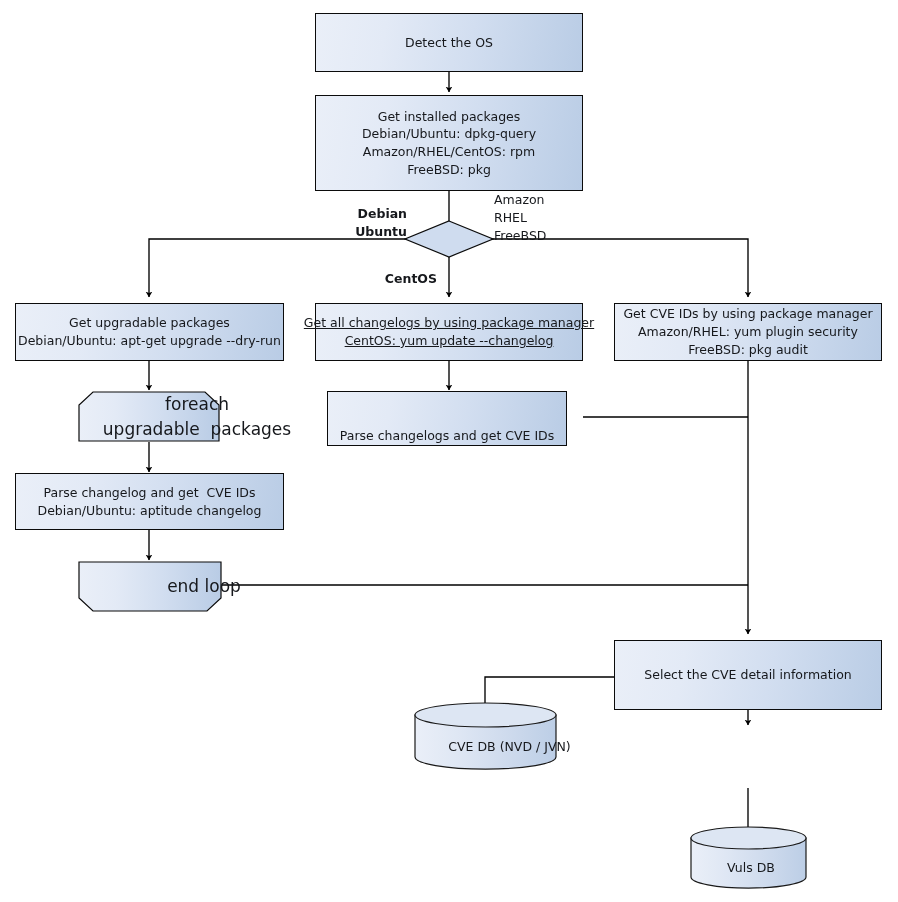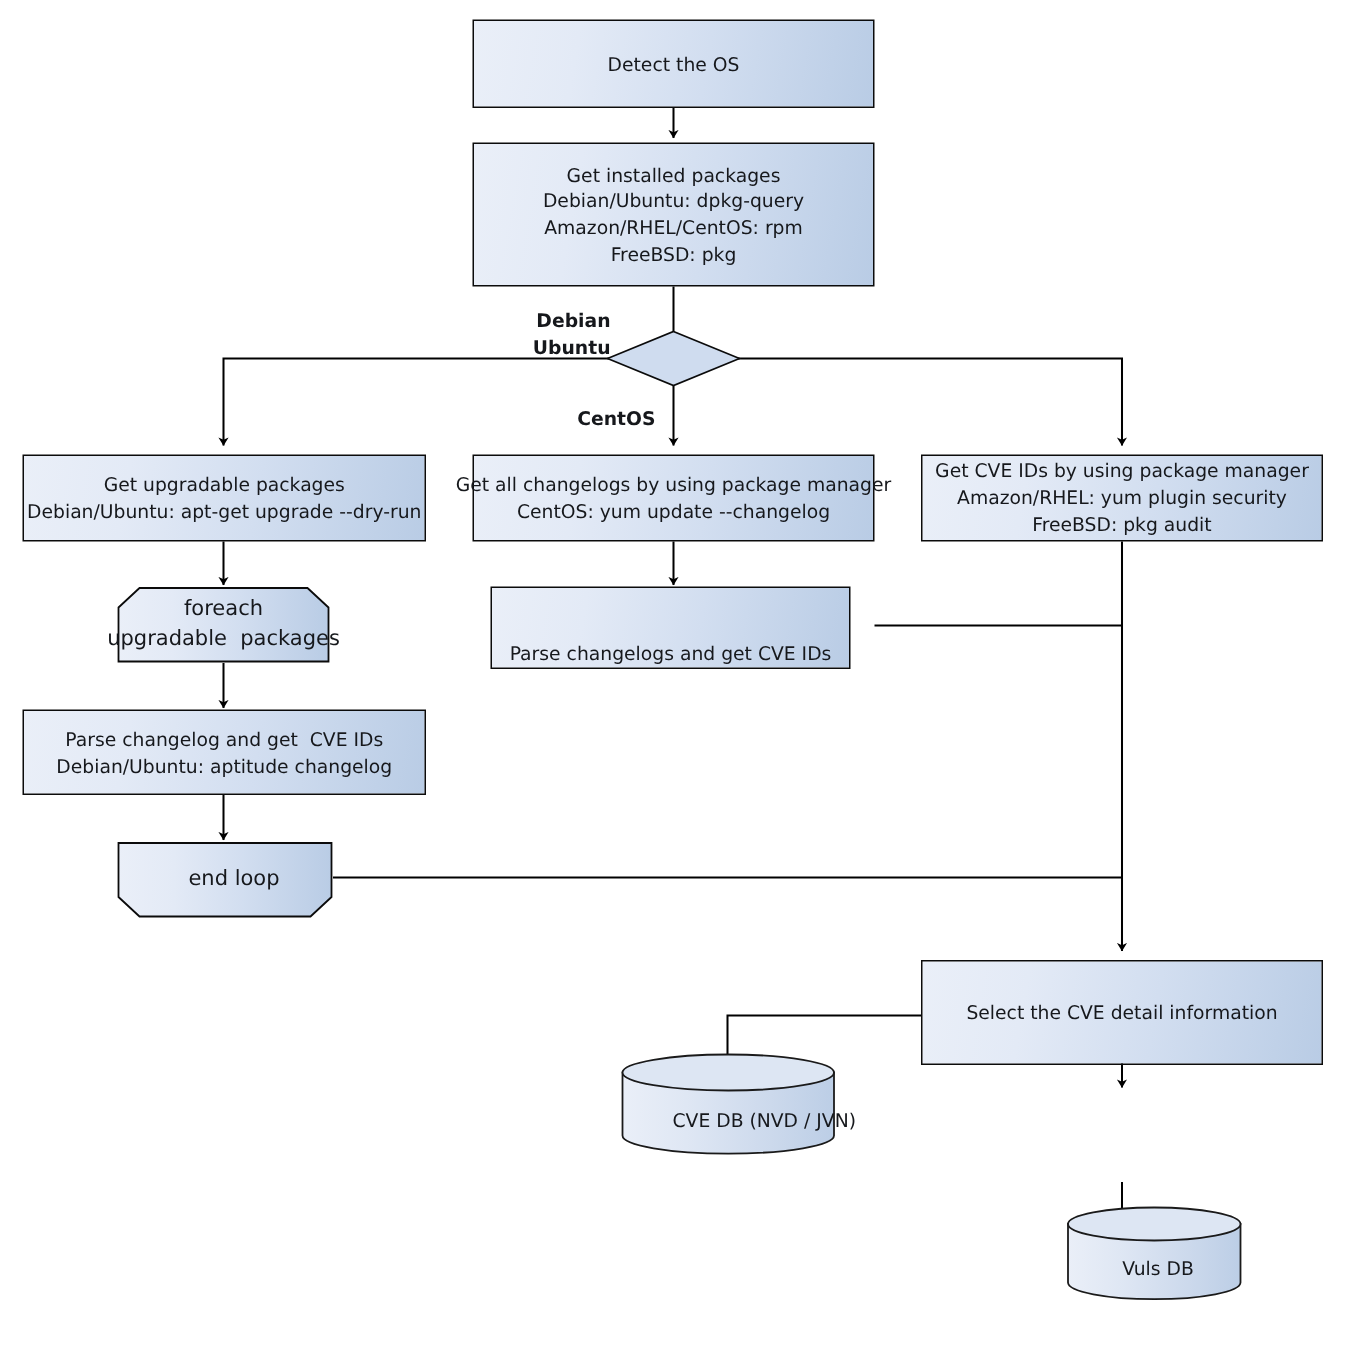--- a/index.html
+++ b/index.html
@@ -61,24 +61,25 @@
   .loop-label {
     position: absolute;
     left: 0;
     top: 0;
     width: 100%;
     height: 100%;
     display: flex;
     align-items: center;
     justify-content: center;
     text-align: center;
-    font-size: 14px;
+    font-size: 17px;
     line-height: 1.42;
     color: #16181c;
     white-space: pre;
+    padding-left: 48px;
   }
   .db-wrap {
     position: absolute;
     z-index: 2;
   }
   .db-wrap svg {
     display: block;
     position: absolute;
     left: 0;
     top: 0;
@@ -166,29 +167,32 @@
 
   <div class="diamond-wrap" style="left:404px; top:220px; width:90px; height:38px;">
     <svg width="90" height="38" viewBox="0 0 90 38">
       <polygon points="45,1 89,19 45,37 1,19" fill="#cfdcef" stroke="#0b0b0b" stroke-width="1.2"></polygon>
     </svg>
   </div>
 
   <div class="edge-label el-left" style="left:275px; top:205px; width:132px;"><span>Debian
 Ubuntu</span></div>
 
+  <div class="edge-label el-right" style="left:494px; top:191px; width:140px;"><span>Amazon
+RHEL
+FreeBSD</span></div>
 
   <div class="edge-label el-left" style="left:320px; top:270px; width:117px;"><span>CentOS</span></div>
 
   <div class="node proc" style="left:15px; top:303px; width:269px; height:58px;">
     <span>Get upgradable packages
 Debian/Ubuntu: apt-get upgrade --dry-run</span>
   </div>
 
-  <div class="node proc" style="left:315px; top:303px; width:268px; height:58px;">
+  <div class="node proc" style="left:315px; top:303px; width:268px; height:58px;text-decoration:underline;">
     <span>Get all changelogs by using package manager
 CentOS: yum update --changelog</span>
   </div>
 
   <div class="node proc" style="left:614px; top:303px; width:268px; height:58px;">
     <span>Get CVE IDs by using package manager
 Amazon/RHEL: yum plugin security
 FreeBSD: pkg audit</span>
   </div>
 
@@ -246,21 +250,21 @@
           <stop offset="70%" stop-color="#ccd9ec"></stop>
           <stop offset="100%" stop-color="#bccee6"></stop>
         </linearGradient>
       </defs>
       <path d="M1,13 L1,55 A70,12 0 0 0 142,55 L142,13 Z" fill="url(#dbGradA)" stroke="#1a1a1a" stroke-width="1.2"></path>
       <ellipse cx="71.5" cy="13" rx="70.5" ry="12" fill="#dde6f3" stroke="#1a1a1a" stroke-width="1.2"></ellipse>
     </svg>
     <div class="db-label" style="padding-top:10px;margin-left:24px;">CVE DB (NVD / JVN)</div>
   </div>
 
-  <div class="db-wrap" style="left:690px; top:804px; width:122px; height:63px;margin-left:21px;">
+  <div class="db-wrap" style="left:690px; top:826px; width:122px; height:63px;">
     <svg width="117" height="63" viewBox="0 0 117 63" preserveAspectRatio="none">
       <defs>
         <linearGradient id="dbGradB" x1="0" y1="0" x2="1" y2="0">
           <stop offset="0%" stop-color="#eaeff8"></stop>
           <stop offset="30%" stop-color="#dfe7f4"></stop>
           <stop offset="70%" stop-color="#ccd9ec"></stop>
           <stop offset="100%" stop-color="#bccee6"></stop>
         </linearGradient>
       </defs>
       <path d="M1,12 L1,51 A57,11 0 0 0 116,51 L116,12 Z" fill="url(#dbGradB)" stroke="#1a1a1a" stroke-width="1.2"></path>

